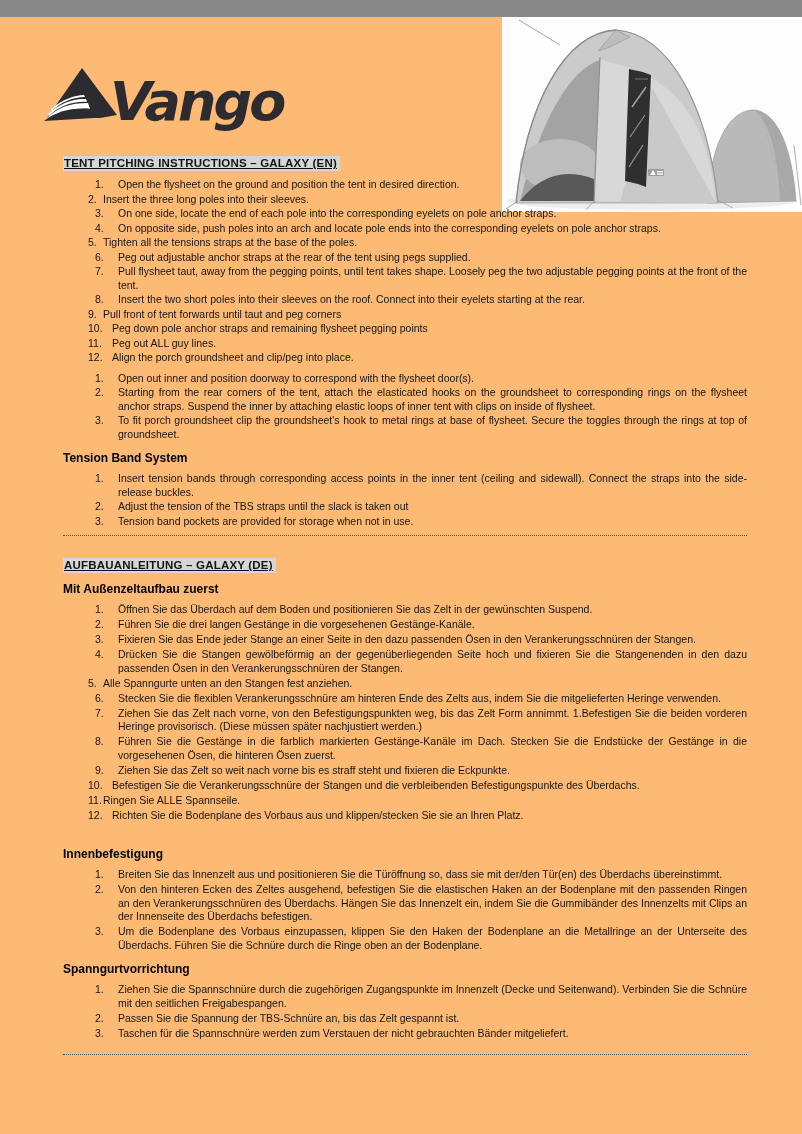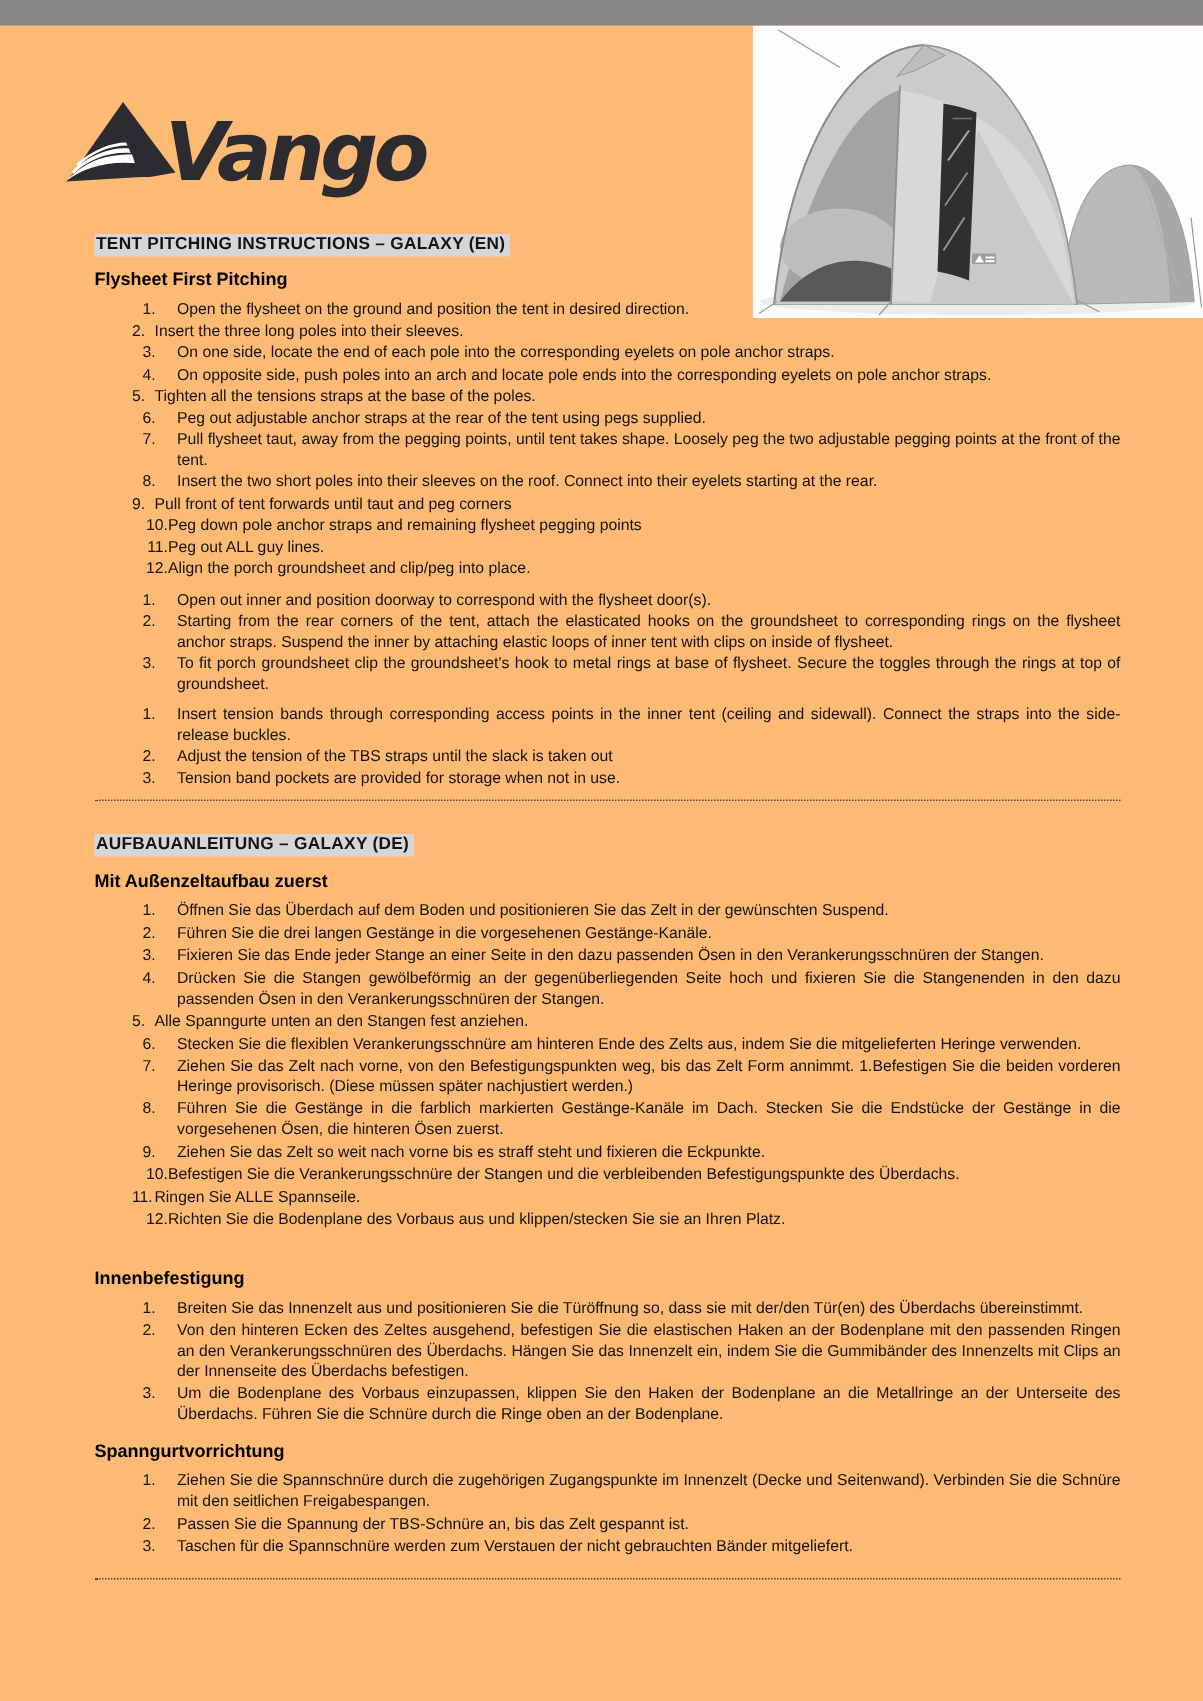--- a/index.html
+++ b/index.html
@@ -15,39 +15,40 @@
     color:var(--ink);
     font-size:10.5px;line-height:13.5px;
   }
   .logo{position:absolute;left:44px;top:46px;}
   .photo{position:absolute;right:0;top:0;}
   .content{position:absolute;left:63px;top:0;width:684px;padding-top:139px;}
   .doc-title{
     display:block;width:fit-content;
     font-weight:bold;font-size:11.5px;line-height:14px;
     background:var(--highlight);
+    text-decoration:underline;
     padding:0 3px 1px 1px;letter-spacing:.2px;
   }
   .de-title{margin-top:22px;}
   h2{
     font-size:12px;line-height:13px;margin:0;font-weight:bold;color:#000;
   }
   .sec-en1 h2{margin-top:9px;}
   .sec-en2 h2{margin-top:10px;}
   .sec-en3 h2{margin-top:11px;}
   .sec-de1 h2{margin-top:10px;}
   .sec-de2 h2{margin-top:26px;}
   .sec-de3 h2{margin-top:11px;}
   .list{margin-top:7px;}
   .li{display:flex;margin-bottom:1px;}
   .de .li{margin-bottom:1.5px;}
   .li .num{flex:none;}
   .li.wide .num{margin-left:32px;width:23px;}
   .li.narrow .num{margin-left:25px;width:15px;}
-  .li.med .num{margin-left:25px;width:24px;text-align:right;}
+  .li.med .num{margin-left:25px;width:24px;}
   .li .txt{flex:1;text-align:justify;}
   .divider{height:0;border-bottom:1.5px dotted #4a4a4a;margin-top:7px;}
   .divider-2{margin-top:14px;}
 </style>
 </head>
 <body>
 
 <div class="page">
 
   <svg class="logo" width="262" height="70" viewBox="0 0 262 70" aria-hidden="true">
@@ -104,21 +105,20 @@
       <rect x="155" y="154" width="6" height="1.4" fill="#ffffff"></rect>
       <rect x="155" y="156.4" width="6" height="1.4" fill="#ffffff"></rect>
     </g>
   </svg>
 
   <div class="content">
 
     <div class="doc-title">TENT PITCHING INSTRUCTIONS – GALAXY (EN)</div>
 
     <section class="sec sec-en1">
-      <h2>Flysheet First Pitching</h2>
       <div class="list">
           <div class="li wide">
             <span class="num">1.</span>
             <div class="txt">Open the flysheet on the ground and position the tent in desired direction.</div>
           </div>
           <div class="li narrow">
             <span class="num">2.</span>
             <div class="txt">Insert the three long poles into their sleeves.</div>
           </div>
           <div class="li wide">
@@ -175,20 +175,21 @@
             <div class="txt">Starting from the rear corners of the tent, attach the elasticated hooks on the groundsheet to corresponding rings on the flysheet anchor straps. Suspend the inner by attaching elastic loops of inner tent with clips on inside of flysheet.</div>
           </div>
           <div class="li wide">
             <span class="num">3.</span>
             <div class="txt">To fit porch groundsheet clip the groundsheet's hook to metal rings at base of flysheet. Secure the toggles through the rings at top of groundsheet.</div>
           </div>
         </div>
     </section>
 
     <section class="sec sec-en3">
+      <h2>Tension Band System</h2>
       <div class="list">
           <div class="li wide">
             <span class="num">1.</span>
             <div class="txt">Insert tension bands through corresponding access points in the inner tent (ceiling and sidewall). Connect the straps into the side-release buckles.</div>
           </div>
           <div class="li wide">
             <span class="num">2.</span>
             <div class="txt">Adjust the tension of the TBS straps until the slack is taken out</div>
           </div>
           <div class="li wide">

